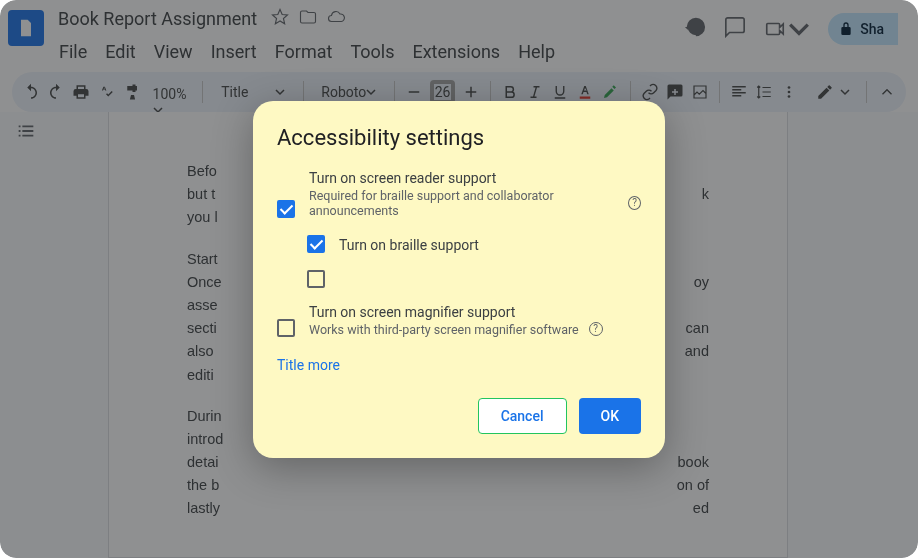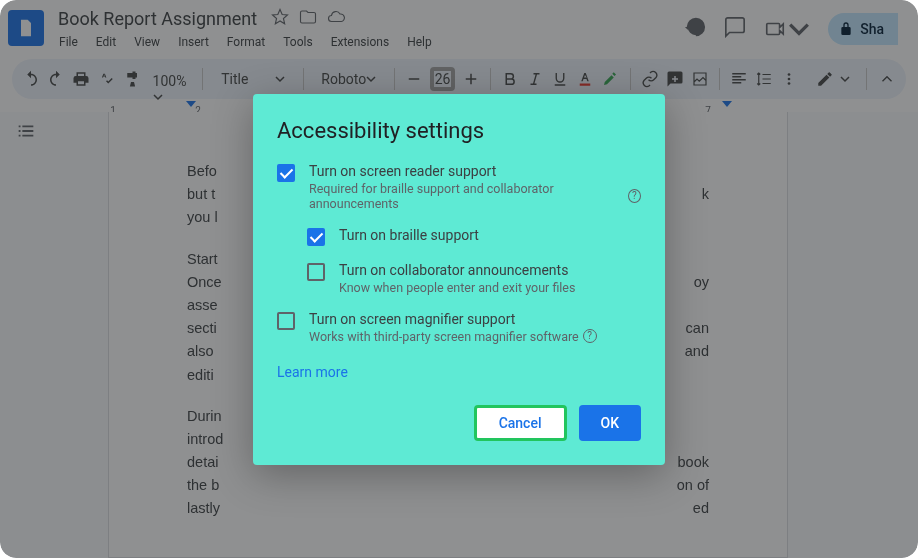--- a/index.html
+++ b/index.html
@@ -32,21 +32,21 @@
       display: flex;
       align-items: center;
       justify-content: center;
       margin-top: 4px;
     }
     .doc-icon svg { width: 20px; height: 26px; fill: #fff; }
     .title-row { display: flex; align-items: center; gap: 8px; }
     .doc-title { font-size: 18px; color: #3c4043; padding: 2px 6px; }
     .title-icons { display: flex; gap: 10px; color: #5f6368; }
     .title-icons svg { width: 18px; height: 18px; fill: currentColor; }
-    .menus { display: flex; gap: 4px; font-size: 12px; color: #3c4043; margin-top: 0; }
+    .menus { display: flex; gap: 4px; font-size: 18px; color: #3c4043; margin-top: 6px; }
     .menus span { padding: 4px 7px; cursor: pointer; }
     .header-right {
       margin-left: auto;
       display: flex;
       align-items: center;
       gap: 18px;
       padding-right: 4px;
       color: #5f6368;
       height: 46px;
     }
@@ -111,40 +111,40 @@
     .doc-body p { margin-bottom: 18px; }
     
     .overlay {
       position:absolute; inset:0;
       background: rgba(32,33,36,0.5);
       display:flex; align-items:center; justify-content:center;
       border-radius: 16px;
     }
     .dialog {
       width: 412px;
-      background:#5eead4;
-      border-radius: 4px;
+      background:#fef9c3;
+      border-radius: 20px;
       box-shadow: 0 10px 40px rgba(0,0,0,0.3);
       padding: 24px;
       font-family: 'Google Sans', Roboto, Arial, sans-serif;
       color:#3c4043;
     }
     .dialog-title { font-size: 22px; color:#202124; margin-bottom: 20px; }
-    .opt { display:flex; gap:14px; margin-bottom:16px; align-items:flex-start; }
+    .opt { display:flex; gap:14px; margin-bottom:16px; align-items:flex-end; }
     .opt.nested { margin-left: 30px; }
     .cbx { width:18px; height:18px; flex-shrink:0; border-radius:2px; border:2px solid #5f6368; margin-top:1px; position:relative; }
     .cbx.checked { background:#1a73e8; border-color:#1a73e8; }
     .cbx.checked::after { content:""; position:absolute; left:4px; top:0px; width:5px; height:10px; border:solid #fff; border-width:0 2px 2px 0; transform:rotate(45deg); }
     .opt-label { font-size:14px; color:#3c4043; }
-    .opt-desc { font-size:12.5px; color:#5f6368; margin-top:2px; display:flex; align-items:center; gap:4px;}
+    .opt-desc { font-size:12.5px; color:#5f6368; margin-top:2px; display:flex; align-items:center; gap:10px;}
     .help-ico { width:14px;height:14px; border:1.5px solid #5f6368; border-radius:50%; display:inline-flex; align-items:center; justify-content:center; font-size:10px; line-height:1; color:#5f6368; }
     .learn-more { color:#1a73e8; font-size:14px; margin-top:4px; cursor:pointer; display:inline-block; }
     .dialog-actions { display:flex; justify-content:flex-end; gap:12px; margin-top:24px; }
     .btn { height:36px; padding:0 22px; border-radius:4px; font-size:14px; font-weight:500; display:flex; align-items:center; cursor:pointer; }
-    .btn-text { border:3px solid #22c55e; background:#fff; color:#1a73e8; }
+    .btn-text { border:1px solid #22c55e; background:#fff; color:#1a73e8; }
     .btn-primary { background:#1a73e8; color:#fff; border:none; }
     .rounded { border-radius:16px; overflow:hidden; position:absolute; inset:0;padding-left:6px; }
   </style>
 </head>
 <body>
 
 <div class="rounded">
 <div class="app">
 
   <div class="header">
@@ -416,38 +416,34 @@
 
     <div class="opt nested">
       <div class="cbx checked"></div>
       <div>
         <div class="opt-label">Turn on braille support</div>
       </div>
     </div>
 
     <div class="opt nested">
       <div class="cbx"></div>
-      <div>
-        <div class="opt-label">Turn on collaborator announcements</div>
-        <div class="opt-desc">Know when people enter and exit your files</div>
-      </div>
     </div>
 
     <div class="opt">
       <div class="cbx"></div>
       <div>
         <div class="opt-label">Turn on screen magnifier support</div>
         <div class="opt-desc">
               <span>Works with third-party screen magnifier software</span>
               <span class="help-ico">?</span>
             </div>
       </div>
     </div>
 
-    <a class="learn-more">Learn more</a>
+    <a class="learn-more">Title more</a>
 
     <div class="dialog-actions">
       <div class="btn btn-text">Cancel</div>
       <div class="btn btn-primary">OK</div>
     </div>
   </div>
 </div>
 </div>
 
 </body></html>

